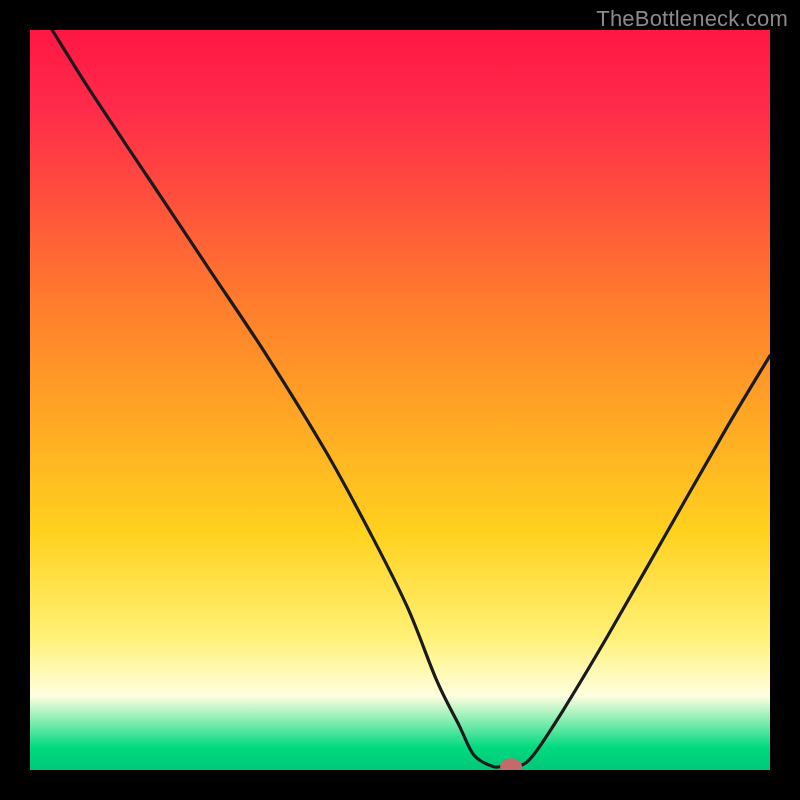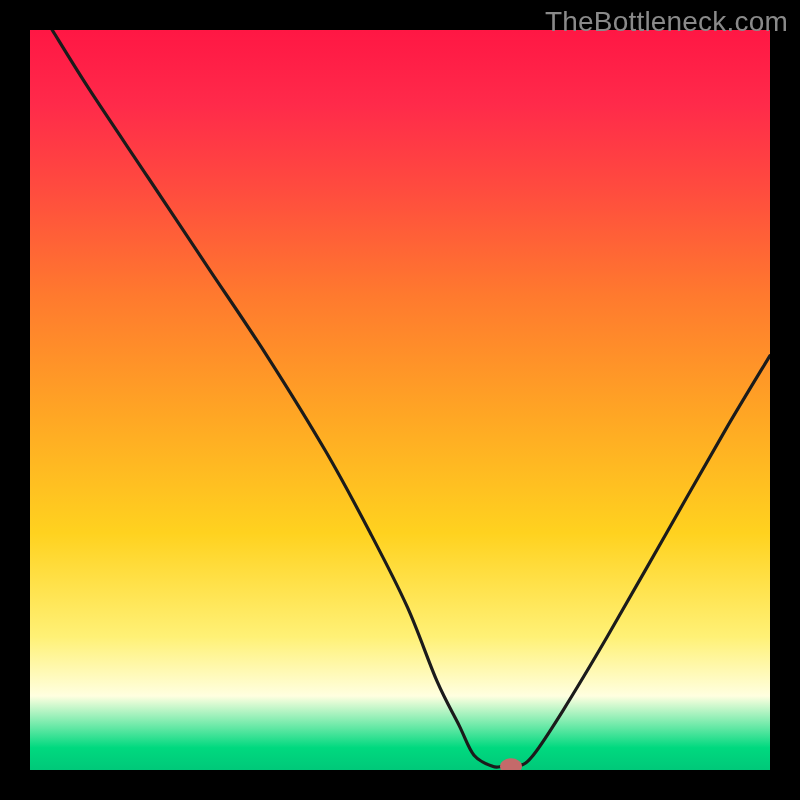--- a/index.html
+++ b/index.html
@@ -12,21 +12,21 @@
     width: 800px;
     height: 800px;
     position: relative;
     background: #000000;
   }
   .watermark {
     position: absolute;
     top: 6px;
     right: 12px;
     color: #8a8a8a;
-    font-size: 28px;
+    font-size: 22px;
     font-weight: 500;
     z-index: 10;
     letter-spacing: 0.2px;
   }
   .plot-area {
     position: absolute;
     left: 30px;
     top: 30px;
     width: 740px;
     height: 740px;

